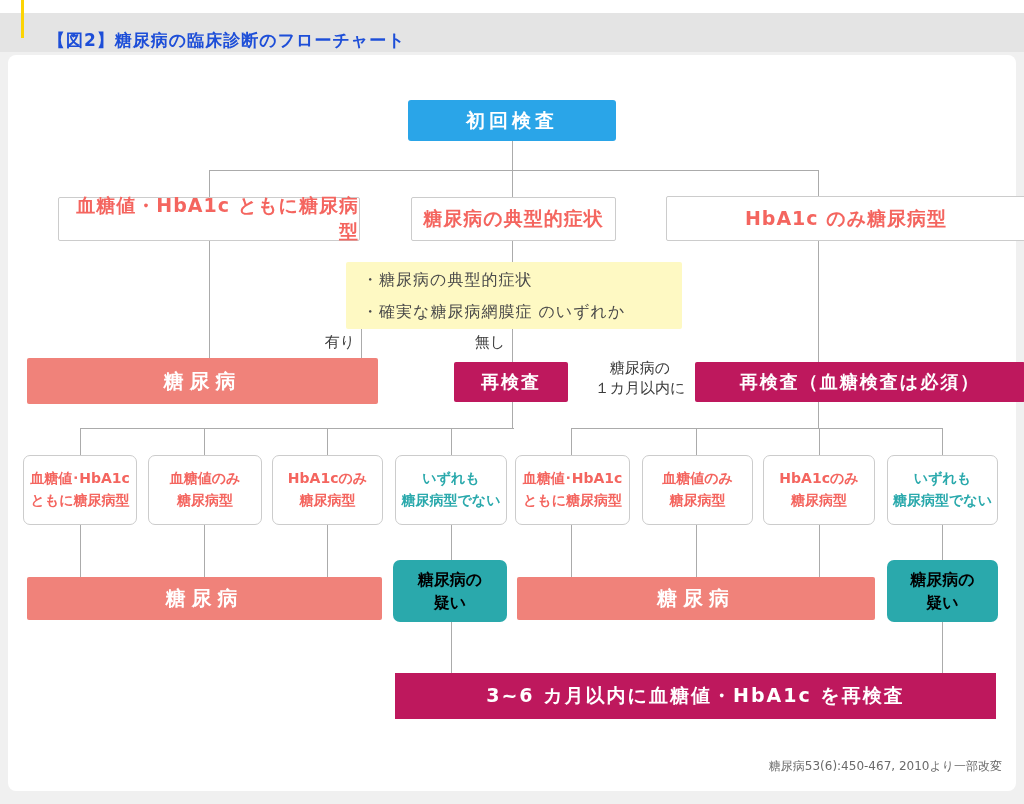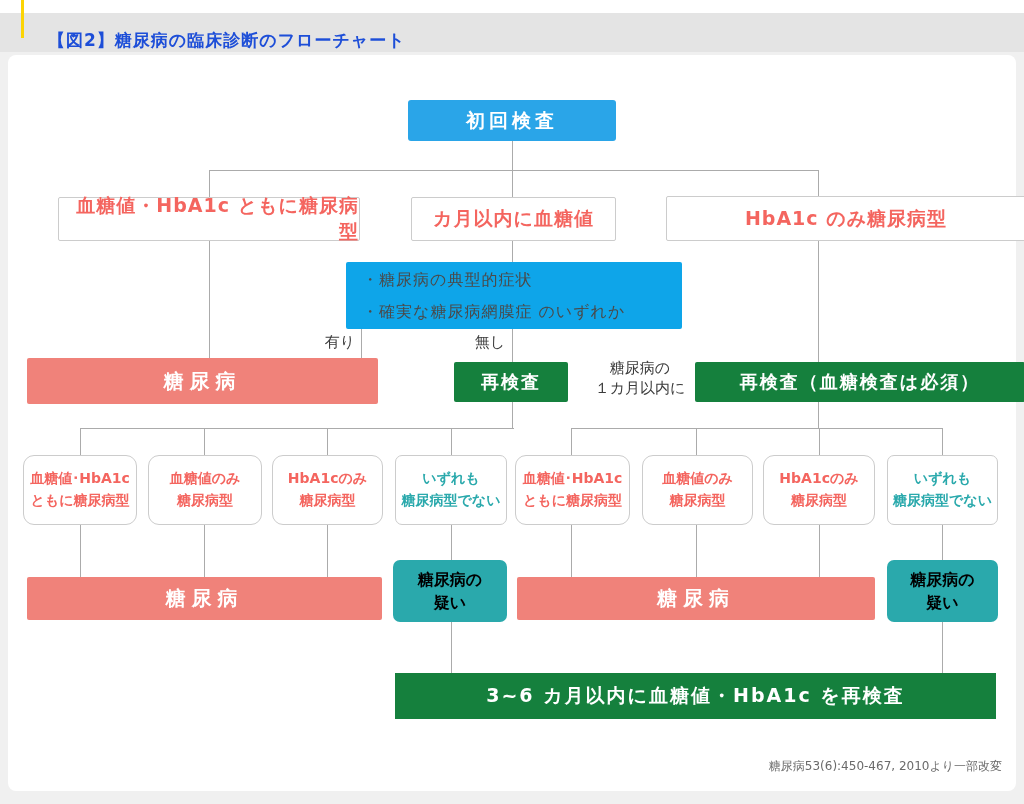--- a/index.html
+++ b/index.html
@@ -8,27 +8,27 @@
   #top-strip{left:0;top:0;width:1024px;height:13px;background:#ffffff;z-index:2;}
   #yellow-mark{left:21px;top:0;width:3px;height:38px;background:#fcd404;z-index:3;}
   #header-bar{left:0;top:13px;width:1024px;height:39px;background:#e4e4e4;z-index:2;}
   #header-title{left:48px;top:13px;height:39px;line-height:39px;font-size:17px;font-weight:600;color:#1d4ed8;letter-spacing:1px;z-index:3;margin-top:8px;}
   #card{left:8px;top:55px;width:1008px;height:736px;background:#ffffff;border-radius:8px;z-index:1;}
   .ln{background:#ababab;z-index:2;}
   .box{z-index:3;display:flex;align-items:center;justify-content:center;text-align:right;box-sizing:border-box;}
   .start{background:#2aa5e8;color:#fff;font-size:19px;font-weight:bold;letter-spacing:4px;border-radius:3px;}
   .white-box{background:#fff;border:1px solid #ccc;color:#f4655f;font-weight:bold;}
   .l2{font-size:19px;letter-spacing:1px;border-radius:2px;}
-  .note{background:#0ea5e9;color:#4a4a4a;font-size:16px;line-height:1.95;letter-spacing:1px;text-align:left;align-items:center;justify-content:flex-start;padding-left:16px;border-radius:2px;}
+  .note{background:#fef9c3;color:#4a4a4a;font-size:16px;line-height:1.95;letter-spacing:1px;text-align:left;align-items:center;justify-content:flex-start;padding-left:16px;border-radius:2px;}
   .blabel{font-size:15px;color:#3b3b3b;text-align:right;z-index:3;}
   .salmon{background:#f0827a;color:#fff;font-weight:bold;border-radius:2px;}
-  .gray{background:#15803d;color:#fff;font-weight:bold;border-radius:2px;}
+  .gray{background:#be185d;color:#fff;font-weight:bold;border-radius:2px;}
   .small-note{font-size:15px;color:#3b3b3b;text-align:center;line-height:1.35;z-index:3;}
   .l3{font-size:14px;line-height:1.55;border-radius:7px;flex-direction:column;font-weight:bold;}
-  .l3.red{color:#f4655f;border-radius:11px;}
+  .l3.red{color:#f4655f;}
   .l3.teal-text{color:#2aa9ac;background:#fff;border:1px solid #ccc;}
   .teal{background:#2aa9ac;color:#000000;font-weight:bold;border-radius:7px;flex-direction:column;font-size:16px;line-height:1.45;}
   .result-d{font-size:20px;letter-spacing:6px;}
   .recheck-box{font-size:18px;letter-spacing:2px;}
   .bar{font-size:19px;letter-spacing:2px;border-radius:0;}
   #citation{right:22px;top:758px;font-size:12px;color:#6a6a6a;text-align:right;z-index:3;}
 </style>
 </head>
 <body>
 
@@ -65,21 +65,21 @@
   <div class="abs ln" style="left:696px;top:525px;width:1px;height:52px;"></div>
   <div class="abs ln" style="left:819px;top:525px;width:1px;height:52px;"></div>
   <div class="abs ln" style="left:451px;top:525px;width:1px;height:35px;"></div>
   <div class="abs ln" style="left:942px;top:525px;width:1px;height:35px;"></div>
   <div class="abs ln" style="left:451px;top:622px;width:1px;height:51px;"></div>
   <div class="abs ln" style="left:942px;top:622px;width:1px;height:51px;"></div>
 
   <div class="abs box start" style="left:408px;top:100px;width:208px;height:41px;">初回検査</div>
 
   <div class="abs box white-box l2" style="left:58px;top:197px;width:302px;height:44px;">血糖値・HbA1c ともに糖尿病型</div>
-  <div class="abs box white-box l2" style="left:411px;top:197px;width:205px;height:44px;">カ月以内に血糖値</div>
+  <div class="abs box white-box l2" style="left:411px;top:197px;width:205px;height:44px;">糖尿病の典型的症状</div>
   <div class="abs box white-box l2" style="left:666px;top:196px;width:360px;height:45px;">HbA1c のみ糖尿病型</div>
 
   <div class="abs box note" style="left:346px;top:262px;width:336px;height:67px;">
     <div>
       <div>・糖尿病の典型的症状</div>
       <div>・確実な糖尿病網膜症 のいずれか</div>
     </div>
   </div>
 
   <div class="abs blabel" style="left:295px;top:333px;width:60px;">有り</div>

